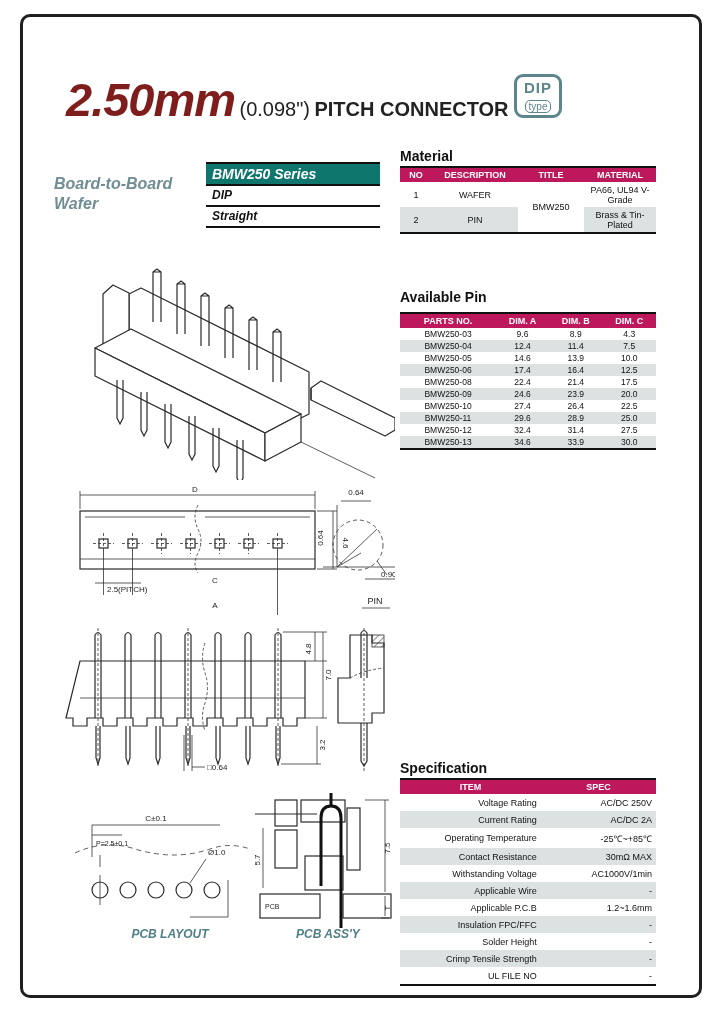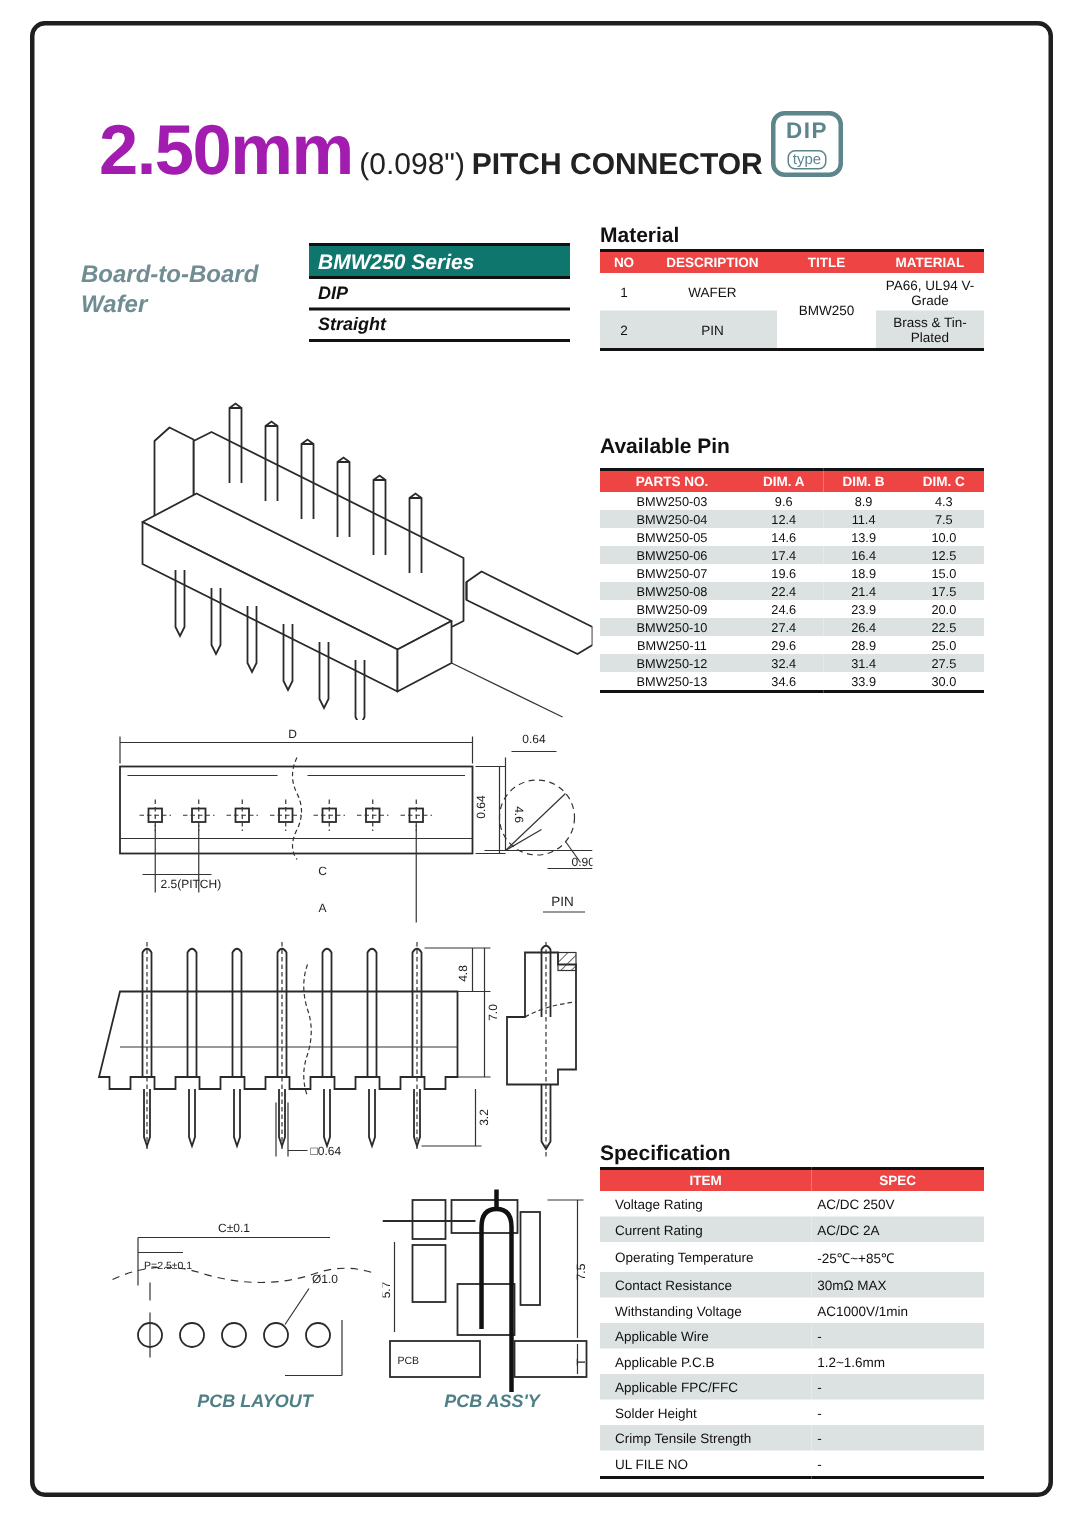--- a/index.html
+++ b/index.html
@@ -3,21 +3,21 @@
 <meta charset="utf-8">
 <style>
   html,body{margin:0;padding:0;background:#fff;}
   .page{position:relative;width:720px;height:1012px;background:#fff;
         font-family:"Liberation Sans",sans-serif;color:#111;overflow:hidden;}
   .frame{position:absolute;left:20px;top:14px;right:18px;bottom:14px;
          border:3px solid #1f1f1f;border-radius:10px;}
   .abs{position:absolute;}
 
   
-  .title-big{font-size:47px;font-weight:bold;color:#a21caf;letter-spacing:-1px;}
+  .title-big{font-size:47px;font-weight:bold;color:#7f1d1d;letter-spacing:-1px;font-style:italic;}
   .title-inch{font-size:20px;color:#222;}
   .title-rest{font-size:20px;font-weight:bold;color:#222;letter-spacing:0px;}
   .badge{border:3px solid #5d858c;border-radius:9px;width:42px;height:38px;
          text-align:center;color:#5d858c;}
   .badge .l1{font-size:15px;font-weight:bold;letter-spacing:1px;line-height:17px;margin-top:2px;}
   .badge .l2{display:inline-block;font-size:10px;border:1px solid #5d858c;border-radius:5px;
              padding:0 3px;line-height:11px;}
 
   
   .prod-name{font-size:16px;font-weight:bold;font-style:italic;color:#708d93;line-height:20px;}
@@ -25,27 +25,27 @@
               padding:1px 6px;line-height:18px;}
   .series-row{font-size:12px;font-weight:bold;font-style:italic;color:#111;
               padding:2px 6px;line-height:15px;}
   .rcol{border-top:2px solid #111;}
   .rcol>div{border-bottom:2px solid #111;}
 
   
   .sec-title{font-size:14px;font-weight:bold;color:#111;}
   table{border-collapse:collapse;}
   .dtable{width:100%;border-top:2px solid #111;border-bottom:2px solid #111;}
-  .dtable th{background:#ef4444;color:#fff;font-size:9px;font-weight:bold;
+  .dtable th{background:#be185d;color:#fff;font-size:9px;font-weight:bold;
              padding:2px 2px;border:none;}
   .dtable td{font-size:8.5px;padding:1px 2px;text-align:center;color:#111;}
   .dtable tbody tr:nth-child(even) td{background:#dce1e1;}
   .mat td{font-size:9px;padding:2.5px 2px;}
   .mat td.white-span{background:#fff !important;}
-  .spec td{font-size:9px;padding:3.5px 4px;text-align:left;}
+  .spec td{font-size:9px;padding:3.5px 4px;text-align:right;}
   .spec td:first-child{padding-left:10px;}
   .spec th:first-child{width:55%;}
 
   
   svg{display:block;}
   .dim{font-size:8px;fill:#222;font-family:"Liberation Sans",sans-serif;}
   .cap-label{font-size:12px;font-weight:bold;font-style:italic;color:#4f7f86;}
   .thin{stroke:#333;stroke-width:0.8;fill:none;}
   .med{stroke:#2a2a2a;stroke-width:1.2;fill:none;}
   .fillw{fill:#fff;stroke:#2a2a2a;stroke-width:1.2;}
@@ -172,26 +172,20 @@
             <td>BMW250-05</td>
             <td>14.6</td>
             <td>13.9</td>
             <td>10.0</td>
           </tr>
           <tr>
             <td>BMW250-06</td>
             <td>17.4</td>
             <td>16.4</td>
             <td>12.5</td>
-          </tr>
-          <tr>
-            <td>BMW250-07</td>
-            <td>19.6</td>
-            <td>18.9</td>
-            <td>15.0</td>
           </tr>
           <tr>
             <td>BMW250-08</td>
             <td>22.4</td>
             <td>21.4</td>
             <td>17.5</td>
           </tr>
           <tr>
             <td>BMW250-09</td>
             <td>24.6</td>
@@ -393,21 +387,21 @@
           </tr>
           <tr>
             <td>Applicable Wire</td>
             <td>-</td>
           </tr>
           <tr>
             <td>Applicable P.C.B</td>
             <td>1.2~1.6mm</td>
           </tr>
           <tr>
-            <td>Applicable FPC/FFC</td>
+            <td>Insulation FPC/FFC</td>
             <td>-</td>
           </tr>
           <tr>
             <td>Solder Height</td>
             <td>-</td>
           </tr>
           <tr>
             <td>Crimp Tensile Strength</td>
             <td>-</td>
           </tr>

